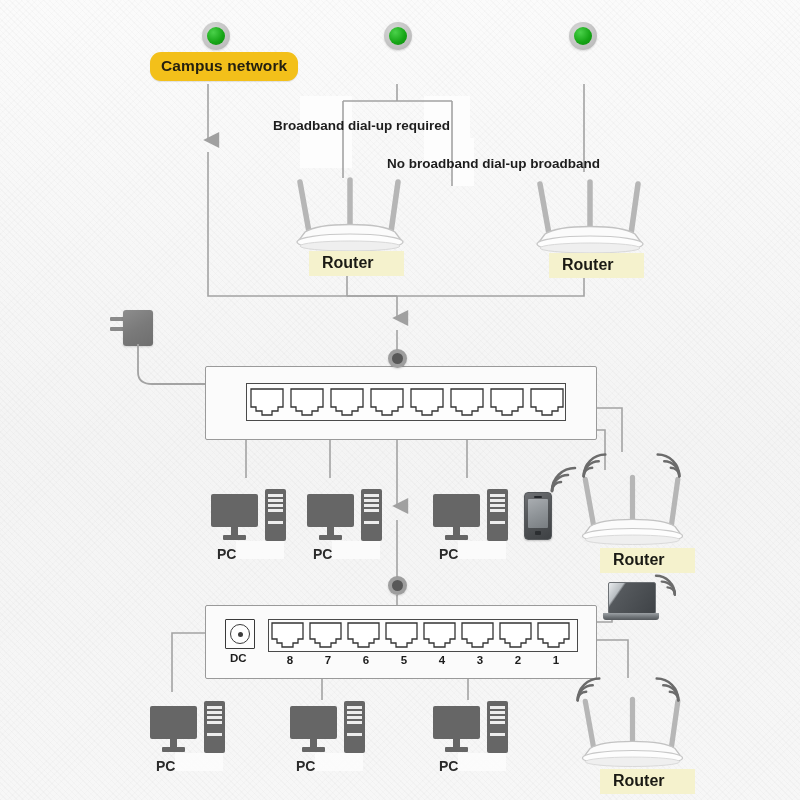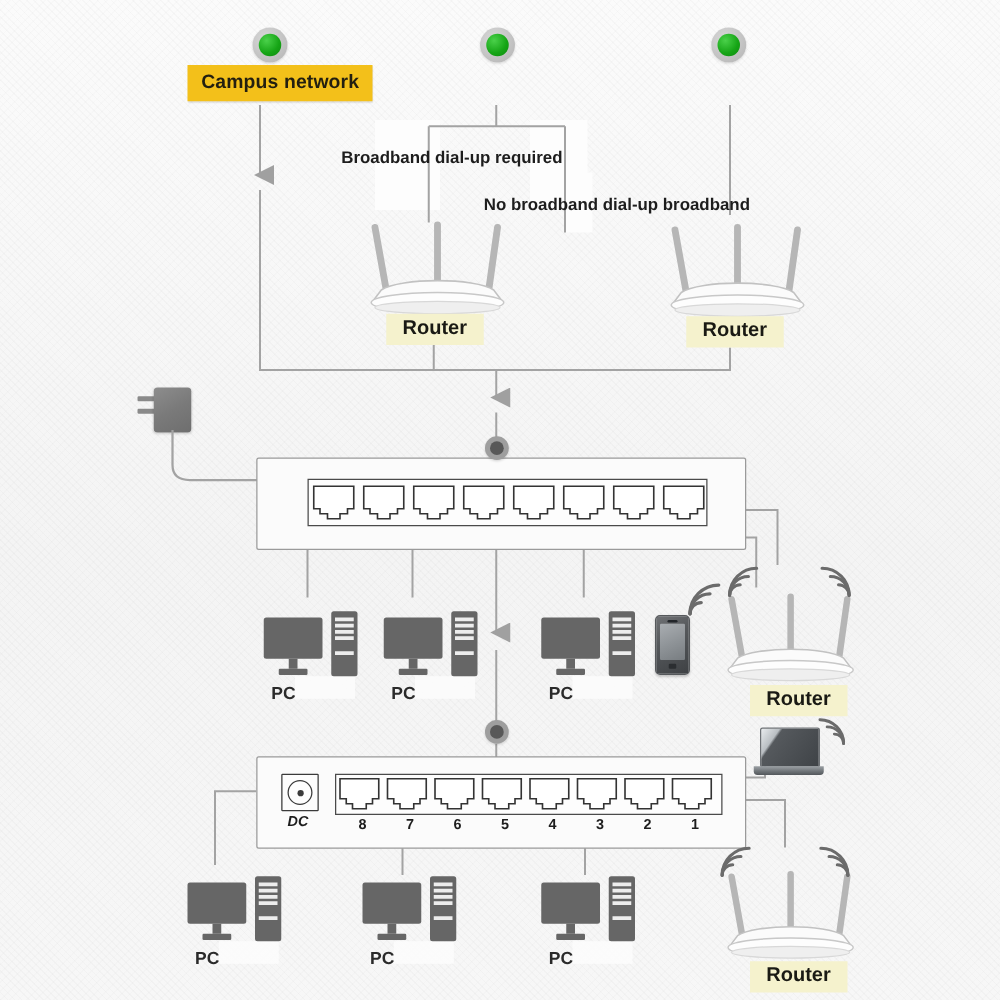--- a/index.html
+++ b/index.html
@@ -32,21 +32,21 @@
     white-space:nowrap;
     box-shadow:0 1px 1px rgba(0,0,0,.10);
   }
   
   .routerlabel{
     position:absolute;
     background:#f5f2cd;
     color:#1a1a14;
     font-weight:bold;
     font-size:16px;
-    padding:3px 13px 4px 13px;
+    padding:3px 30px 4px 13px;
     white-space:nowrap;
   }
   
   .led{
     position:absolute;width:28px;height:28px;border-radius:50%;
     background:radial-gradient(circle at 38% 33%, #d8d8d8 0%, #c4c4c4 55%, #b2b2b2 100%);
     display:flex;align-items:center;justify-content:center;
     box-shadow:0 1px 2px rgba(0,0,0,.13);
   }
   .led i{
@@ -87,21 +87,21 @@
 
   
   .switchbox{position:absolute;background:#fbfbfb;border:1.3px solid #9a9a9a;border-radius:2px;}
   .portstrip{position:absolute;border:1.4px solid #4a4a4a;background:#fdfdfd;box-sizing:border-box;}
   .portnum{position:absolute;font-size:11.5px;font-weight:bold;color:#1d1d1d;text-align:center;}
   .dcjack{position:absolute;border:1.6px solid #3a3a3a;background:#fdfdfd;box-sizing:border-box;
     display:flex;align-items:center;justify-content:center;border-radius:1px;}
   .dcjack .o{width:18px;height:18px;border-radius:50%;border:1.6px solid #3a3a3a;
     display:flex;align-items:center;justify-content:center;}
   .dcjack .o i{display:block;width:5px;height:5px;border-radius:50%;background:#3a3a3a;}
-  .dclabel{position:absolute;font-size:11.5px;font-weight:bold;color:#1d1d1d;font-style:italic;}
+  .dclabel{position:absolute;font-size:11.5px;font-weight:bold;color:#1d1d1d;}
 
   
   .adapter{position:absolute;width:30px;height:36px;border-radius:3px;
     background:linear-gradient(150deg,#8d8d8d 0%,#7a7a7a 50%,#6e6e6e 100%);box-shadow:0 1px 2px rgba(0,0,0,.15);}
   .prong{position:absolute;width:14px;height:3.5px;background:#8a8a8a;border-radius:1px;}
 
   
   .cdot{position:absolute;width:19px;height:19px;border-radius:50%;
     background:#9e9e9e;display:flex;align-items:center;justify-content:center;box-shadow:0 1px 2px rgba(0,0,0,.15);}
   .cdot i{display:block;width:11px;height:11px;border-radius:50%;background:#585858;}
@@ -156,21 +156,21 @@
       <path d="M468,677 L468,700"></path>
 
       <path d="M595,640 L628,640 L628,678"></path>
       <path d="M595,622 L612,622 L612,600"></path>
     </g>
   </svg>
 
   <div class="led" style="left:202px;top:22px;">
       <i></i>
     </div>
-  <div class="netlabel" style="left:150px;top:52px;">Campus network</div>
+  <div class="netlabel" style="left:150px;top:52px;border-radius:11px;">Campus network</div>
 
   <div class="led" style="left:384px;top:22px;">
       <i></i>
     </div>
 
   <div class="led" style="left:569px;top:22px;">
       <i></i>
     </div>
 
   <div class="noteText" style="left:273px;top:118px;">Broadband dial-up required</div>

